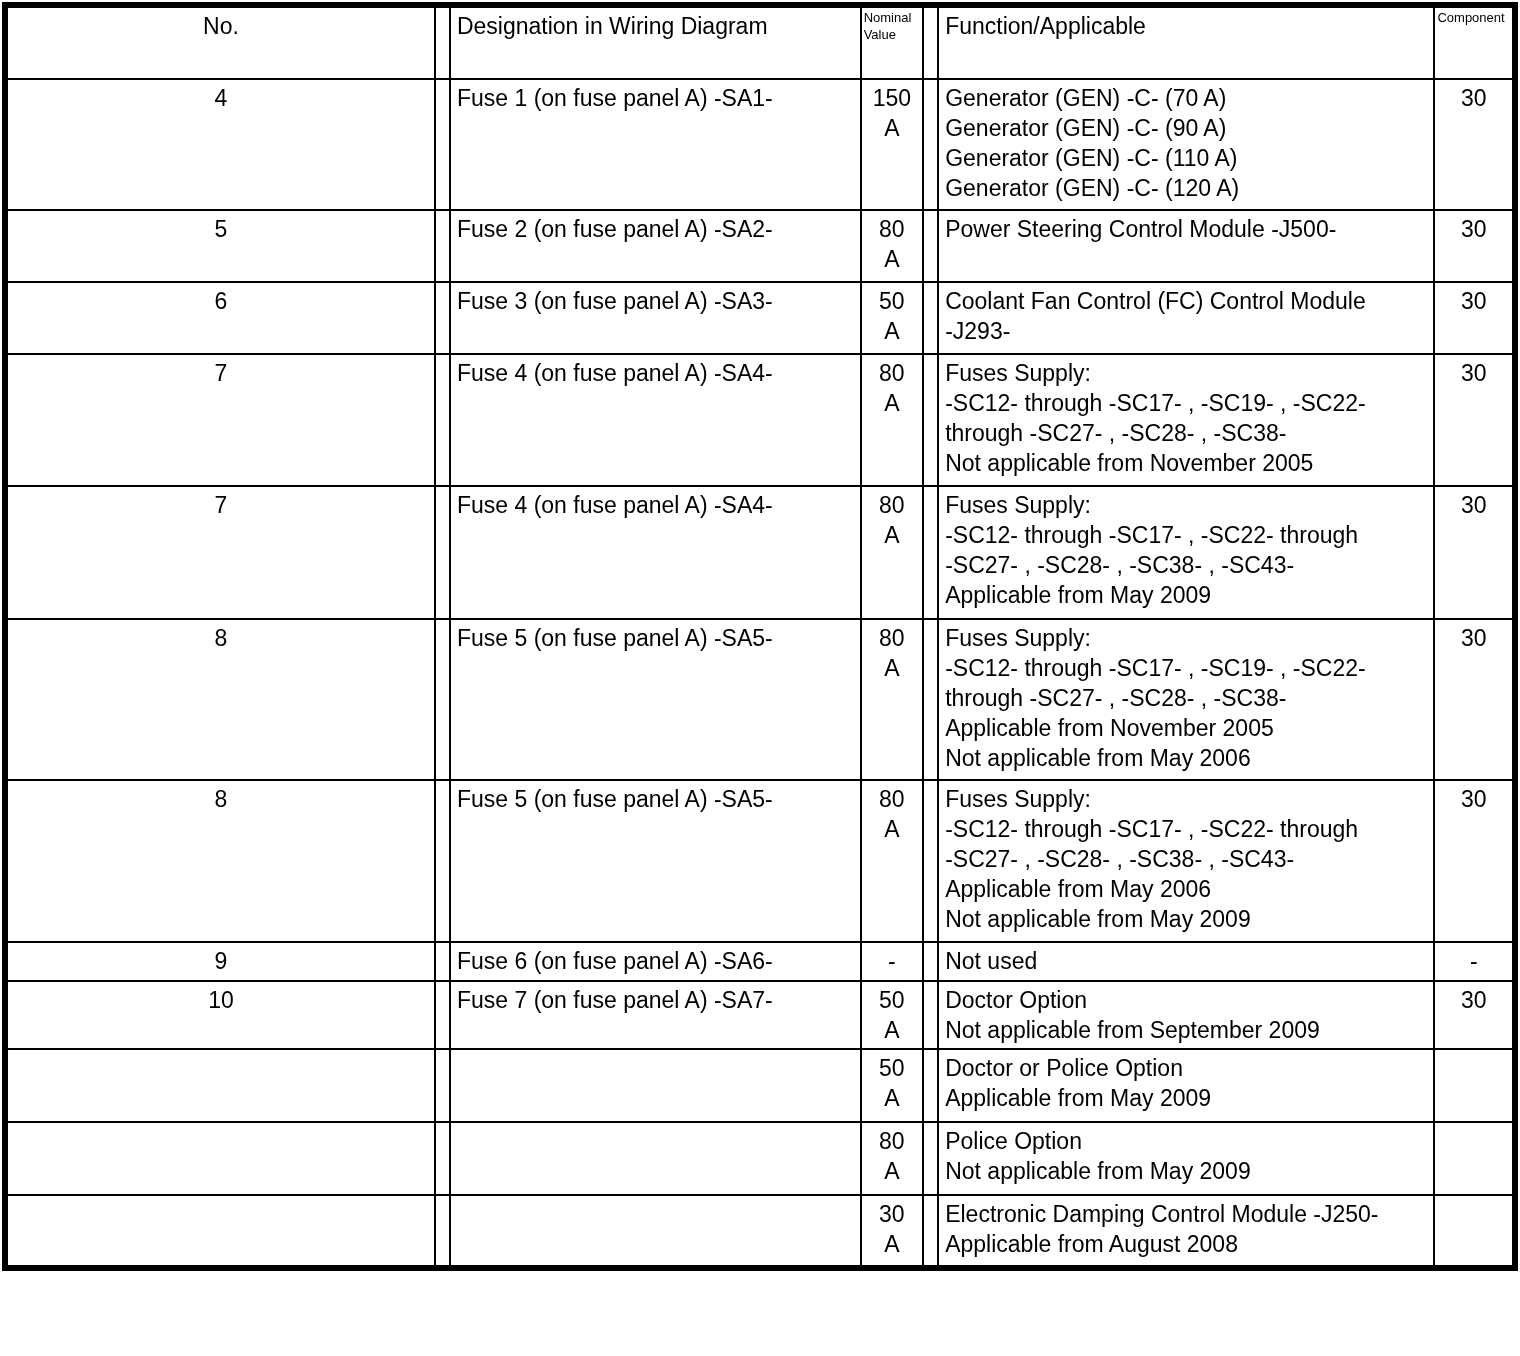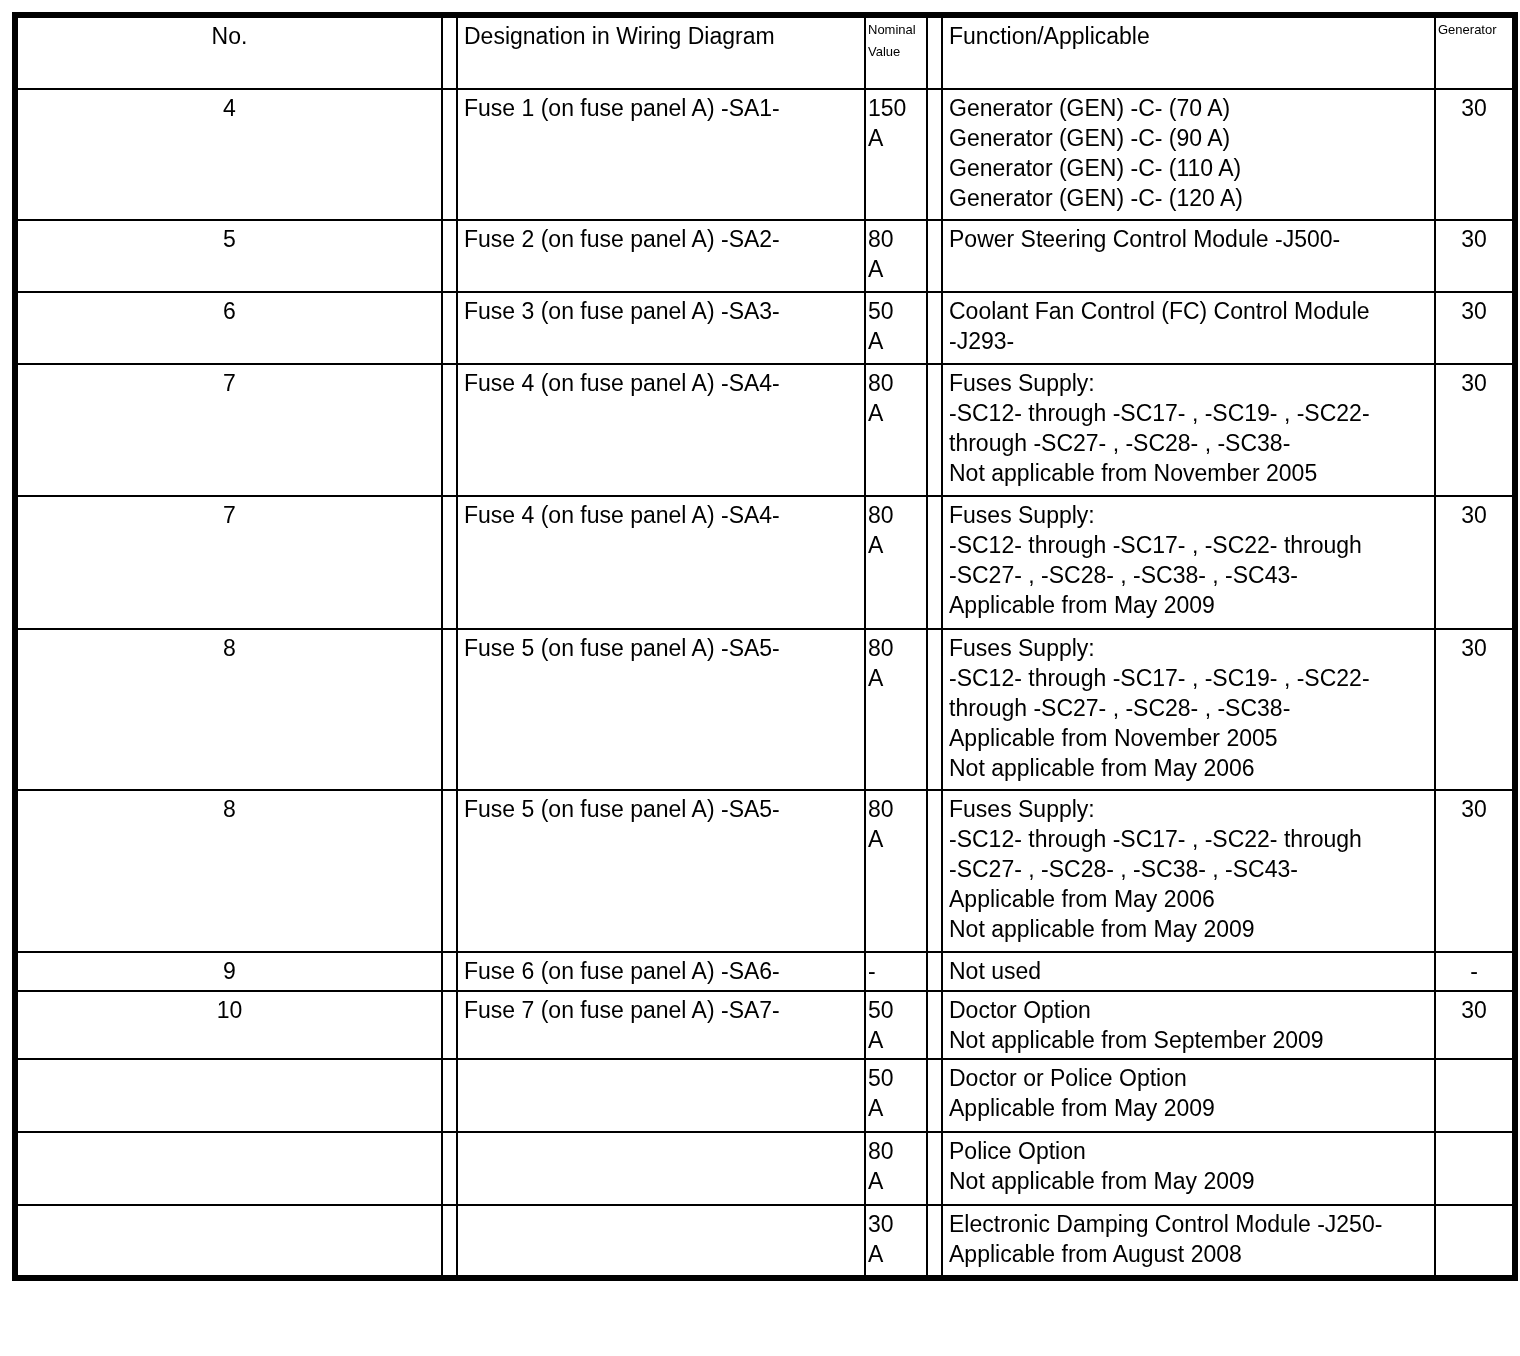--- a/index.html
+++ b/index.html
@@ -6,21 +6,21 @@
     margin: 0;
     padding: 0;
     background: #ffffff;
     font-family: "Liberation Sans", sans-serif;
     color: #000000;
   }
   .page {
     width: 1520px;
     height: 1356px;
     box-sizing: border-box;
-    padding: 12px;
+    padding: 2px;
     background: #ffffff;
   }
   table.fuse-table {
     border-collapse: collapse;
     table-layout: fixed;
     width: 100%;
     border: 6px solid #000000;
   }
   th, td {
     border: 2px solid #000000;
@@ -38,24 +38,24 @@
   .col-no    { width: 427px; }
   .col-sp    { width: 15px; }
   .col-des   { width: 408px; }
   .col-val   { width: 62px; }
   .col-fn    { width: 493px; }
   .col-term  { width: 80px; }
 
   .a-center { text-align: center; }
   .small-hdr {
     font-size: 13px;
-    line-height: 22px;
+    line-height: 17px;
     padding: 1px 2px;
   }
-  .td-val { text-align: left; padding-left: 2px; padding-right: 2px; }
+  .td-val { text-align: center; padding-left: 2px; padding-right: 2px; }
   .td-term { text-align: center; }
   .spacer { padding: 0; }
 </style>
 </head>
 <body>
 
 <div class="page">
   <table class="fuse-table">
     <colgroup>
       <col class="col-no">
@@ -68,21 +68,21 @@
     </colgroup>
     <thead>
       <tr style="height:74px">
         <th class="a-center">No.</th>
         <th class="spacer"></th>
         <th>Designation in Wiring Diagram</th>
         <th class="small-hdr">Nominal
 Value</th>
         <th class="spacer"></th>
         <th>Function/Applicable</th>
-        <th class="small-hdr">Generator</th>
+        <th class="small-hdr">Component</th>
       </tr>
     </thead>
     <tbody>
       <tr style="height:131px">
         <td class="a-center">4</td>
         <td class="spacer"></td>
         <td>Fuse 1 (on fuse panel A) -SA1-</td>
         <td class="td-val">150
 A</td>
         <td class="spacer"></td>

